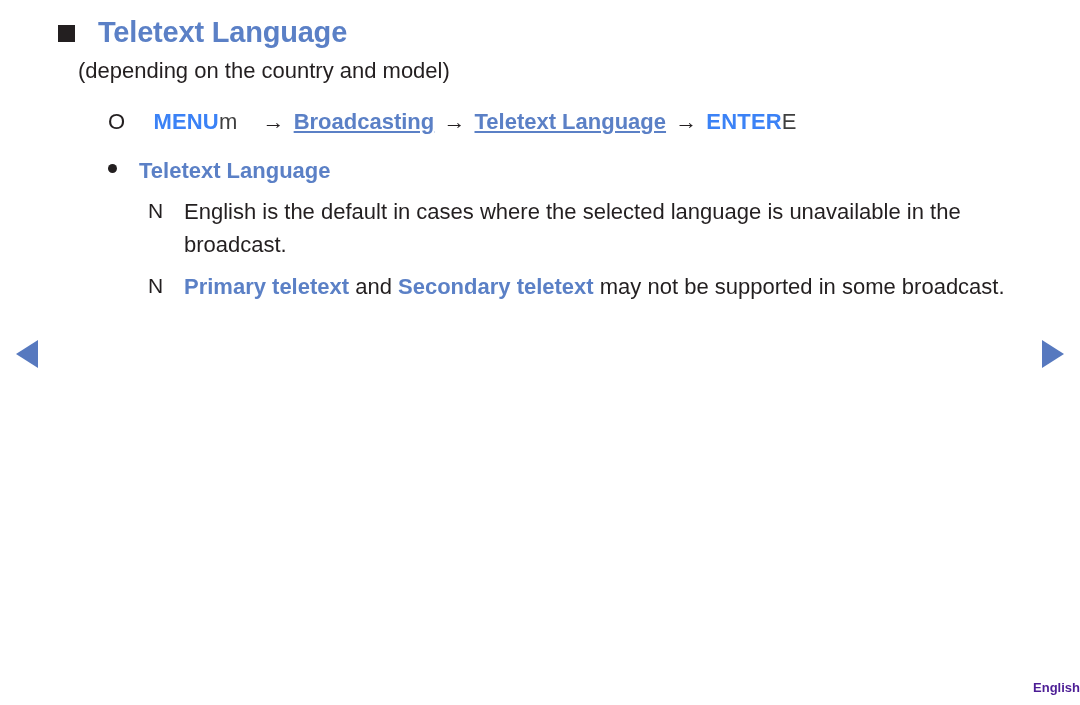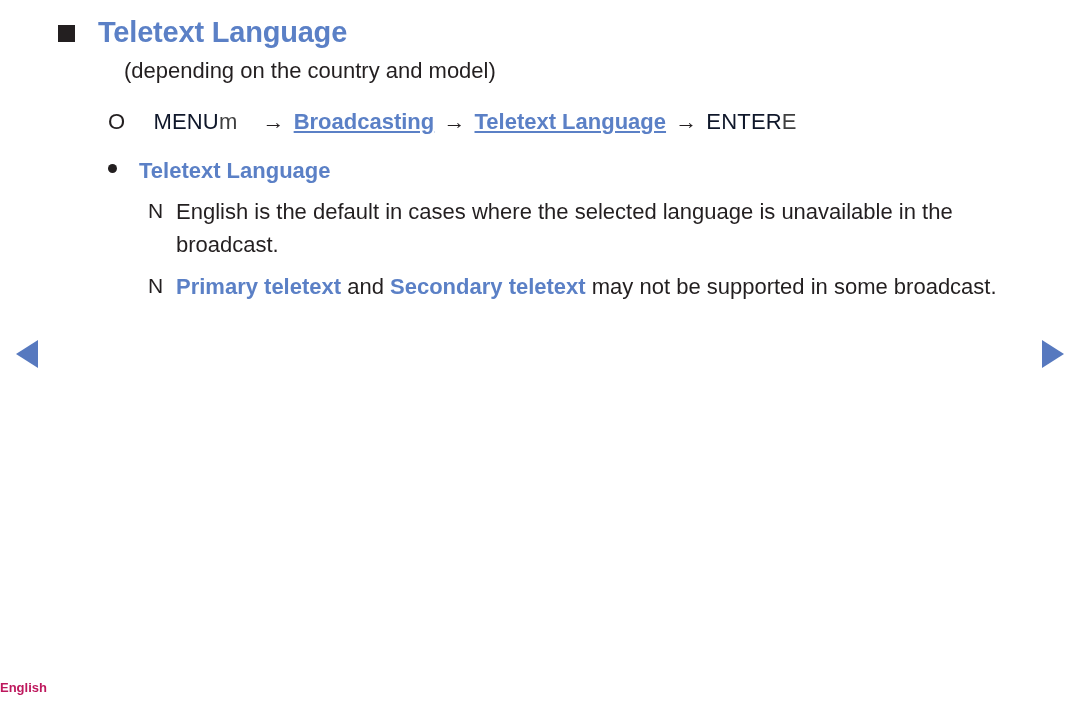--- a/index.html
+++ b/index.html
@@ -65,43 +65,43 @@
   }
   .page-title {
     font-size: 29px;
     font-weight: bold;
     color: #5b80c6;
     line-height: 1.28;
     letter-spacing: -0.2px;
   }
 
   .subtitle {
-    margin-left: 66px;
+    margin-left: 20px;
     margin-top: 6px;
     font-size: 22px;
     color: #231f20;
     line-height: 1.3;
   }
 
   
   .menu-path {
     margin-left: 50px;
     margin-top: 21px;
     font-size: 22px;
     line-height: 1.35;
     white-space: nowrap;
   }
   .menu-path .circle-glyph {
     font-size: 22px;
     color: #231f20;
     font-weight: normal;
   }
   .menu-path .key-bold {
-    font-weight: normal;
-    color: #0f172a;
+    font-weight: bold;
+    color: #3b82f6;
     letter-spacing: 0.2px;
   }
   .menu-path .key-icon {
     font-weight: normal;
     color: #3f3f3f;
   }
   .menu-path .arrow {
     color: #231f20;
     padding: 0 3px;
   }
@@ -149,41 +149,41 @@
   .note-marker {
     flex: 0 0 auto;
     width: 22px;
     font-size: 21px;
     font-weight: normal;
     color: #231f20;
     line-height: 1.45;
     text-align: left;
   }
   .note-text {
-    margin-left: 6px;
+    margin-left: 14px;
     font-size: 22px;
     color: #231f20;
     line-height: 1.48;
     max-width: 866px;
   }
   .note-text .hl {
     color: #5b80c6;
     font-weight: bold;
   }
 
   
   .footer {
     position: absolute;
     left: 0;
     right: 0;
     bottom: 10px;
-    text-align: left;
+    text-align: right;
     font-size: 13px;
     font-weight: bold;
-    color: #be185d;
+    color: #4c1d95;
   }
 </style>
 </head>
 <body>
 
 <div class="page">
 
   <div class="nav-arrow prev"></div>
   <div class="nav-arrow next"></div>
 

